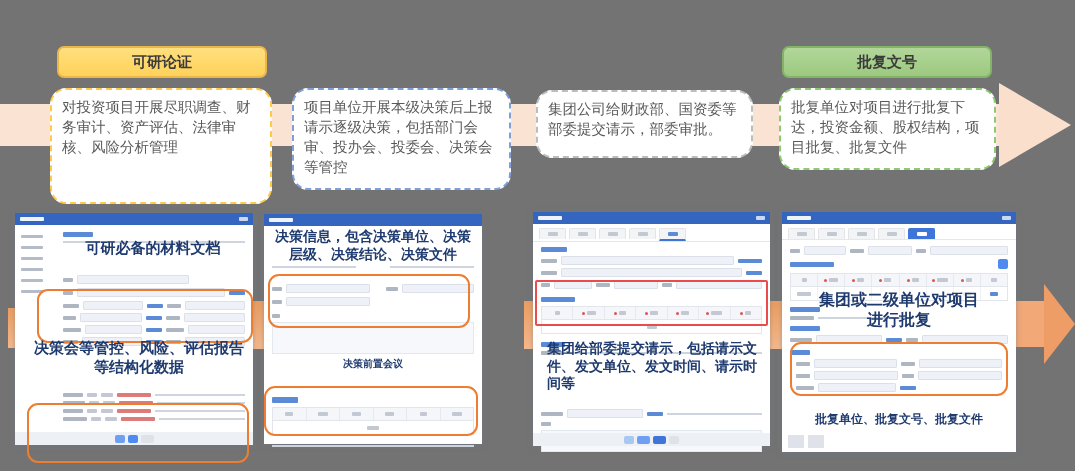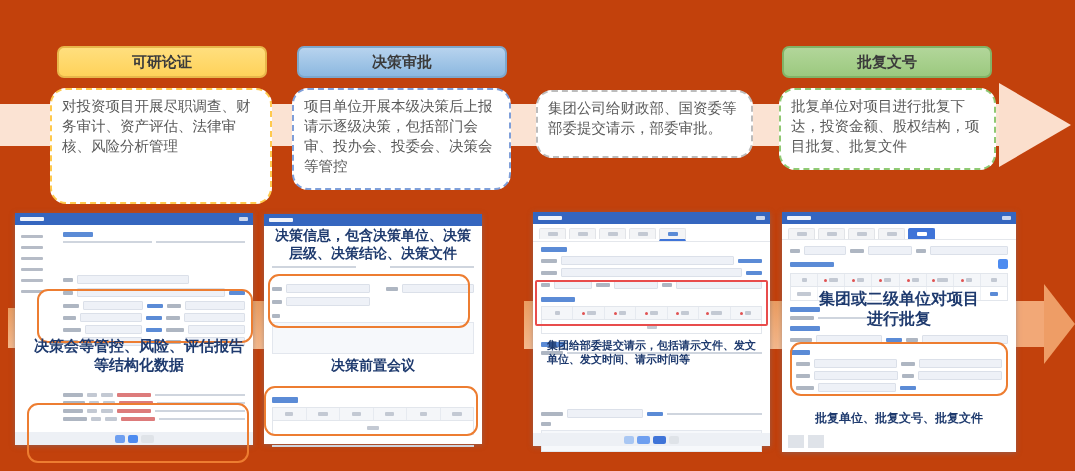--- a/index.html
+++ b/index.html
@@ -1,17 +1,17 @@
 <!DOCTYPE html>
 <html><head>
 <meta charset="utf-8">
 <style>
   html,body{margin:0;padding:0;background:#fff}
-  .canvas{position:relative;width:1075px;height:471px;background:#c2410c;overflow:hidden;
-          font-family:Liberation Mono, monospace}
+  .canvas{position:relative;width:1075px;height:471px;background:#737373;overflow:hidden;
+          font-family:Liberation Serif, serif}
   
   .band{position:absolute;left:0;top:104px;width:1002px;height:42px;background:#fbe3d3}
   .band-head{position:absolute;left:999px;top:83px;width:0;height:0;
              border-left:72px solid #fbdfcd;border-top:42px solid transparent;border-bottom:42px solid transparent}
   .conn{position:absolute;background:linear-gradient(180deg,#eb9d60,#f5b98c);z-index:1}
   .atail{position:absolute;left:1016px;top:301px;width:30px;height:46px;background:#f2a877;z-index:1}
   .ahead{position:absolute;left:1044px;top:284px;width:0;height:0;z-index:1;
          border-left:31px solid #ee9d66;border-top:40px solid transparent;border-bottom:40px solid transparent}
   
   .shead{position:absolute;top:46px;width:206px;height:28px;border-radius:7px;border:2px solid;
@@ -78,21 +78,20 @@
   <div class="band-head"></div>
 
   <div class="conn" style="left:8px;top:308px;width:32px;height:40px"></div>
   <div class="conn" style="left:253px;top:301px;width:13px;height:48px"></div>
   <div class="conn" style="left:524px;top:301px;width:13px;height:48px"></div>
   <div class="conn" style="left:769px;top:301px;width:13px;height:48px"></div>
   <div class="atail"></div>
   <div class="ahead"></div>
 
   <div class="shead s1" style="left:57px">可研论证</div>
-  <div class="shead s2" style="left:297px">决策审批</div>
   <div class="shead s4" style="left:782px">批复文号</div>
 
   <div class="dash d2" style="left:292px;top:88px;width:219px;height:102px">项目单位开展本级决策后上报请示逐级决策，包括部门会审、投办会、投委会、决策会等管控</div>
   <div class="dash d1" style="left:50px;top:88px;width:222px;height:116px">对投资项目开展尽职调查、财务审计、资产评估、法律审核、风险分析管理</div>
   <div class="dash d3" style="left:536px;top:90px;width:217px;height:68px">集团公司给财政部、国资委等部委提交请示，部委审批。</div>
   <div class="dash d4" style="left:779px;top:88px;width:217px;height:82px">批复单位对项目进行批复下达，投资金额、股权结构，项目批复、批复文件</div>
 
   <div class="card" style="left:15px;top:213px;width:238px;height:232px">
     <div class="tbar">
       <span class="tblob"></span>
@@ -175,20 +174,21 @@
           </div>
         <div class="row">
             <span class="lb" style="width:24px"></span>
             <span class="gb" style="width:10px"></span>
             <span class="gb" style="width:12px"></span>
             <span class="red" style="width:34px"></span>
             <span class="ul"></span>
           </div>
       </div>
     </div>
+    <div class="ann" style="top:26px;left:42px;right:4px;font-size:15px">可研必备的材料文档</div>
     <div class="hl" style="top:76px;left:22px;right:0;height:50px"></div>
     <div class="ann" style="top:126px;left:14px;right:4px;font-size:15px">决策会等管控、风险、评估报告等结构化数据</div>
     <div class="hl" style="top:190px;left:12px;right:4px;height:56px"></div>
     <div class="cfoot">
       <span class="pbtn" style="background:#6e9ff0"></span>
       <span class="pbtn" style="background:#4d8bf0"></span>
       <span class="pbtn" style="width:13px;background:#dfe3e8"></span>
     </div>
   </div>
 
@@ -243,21 +243,21 @@
       </div>
       <div class="mempty">
           <s class="gb" style="width:12px"></s>
         </div>
     </div>
     <div class="row" style="margin-top:10px">
         <span class="ul"></span>
       </div>
     <div class="ann" style="top:14px;left:8px;right:8px;font-size:14px">决策信息，包含决策单位、决策层级、决策结论、决策文件</div>
     <div class="hl" style="top:60px;left:4px;right:12px;height:50px"></div>
-    <div class="ann" style="top:144px;left:20px;right:20px;font-size:14px">决策前置会议</div>
+    <div class="ann" style="top:144px;left:20px;right:20px;font-size:10px">决策前置会议</div>
     <div class="hl" style="top:172px;left:0;right:4px;height:46px"></div>
   </div>
 
   <div class="card" style="left:533px;top:212px;width:237px;height:234px">
     <div class="tbar">
       <span class="tblob"></span>
       <span class="tbtn"></span>
     </div>
     <div class="tabs">
       <span class="tab">
@@ -340,21 +340,21 @@
         <span class="lb" style="width:22px"></span>
         <span class="in short" style="width:76px"></span>
         <span class="lk"></span>
         <span class="ul"></span>
       </div>
     <div class="row">
         <span class="lb" style="width:10px"></span>
       </div>
     <div class="tarea" style="height:20px"></div>
     <div class="hlr" style="top:68px;left:2px;right:2px;height:42px"></div>
-    <div class="ann" style="top:128px;left:14px;right:4px;font-size:11px;text-align:left">集团给部委提交请示，包括请示文件、发文单位、发文时间、请示时间等</div>
+    <div class="ann" style="top:128px;left:14px;right:4px;font-size:14px;text-align:left">集团给部委提交请示，包括请示文件、发文单位、发文时间、请示时间等</div>
     <div class="cfoot">
       <span class="pbtn" style="background:#a9c7f3"></span>
       <span class="pbtn" style="width:13px;background:#6e9ff0"></span>
       <span class="pbtn" style="width:13px;background:#3f74d8"></span>
       <span class="pbtn" style="background:#dfe3e8"></span>
     </div>
   </div>
 
   <div class="card" style="left:782px;top:212px;width:234px;height:240px">
     <div class="tbar">

